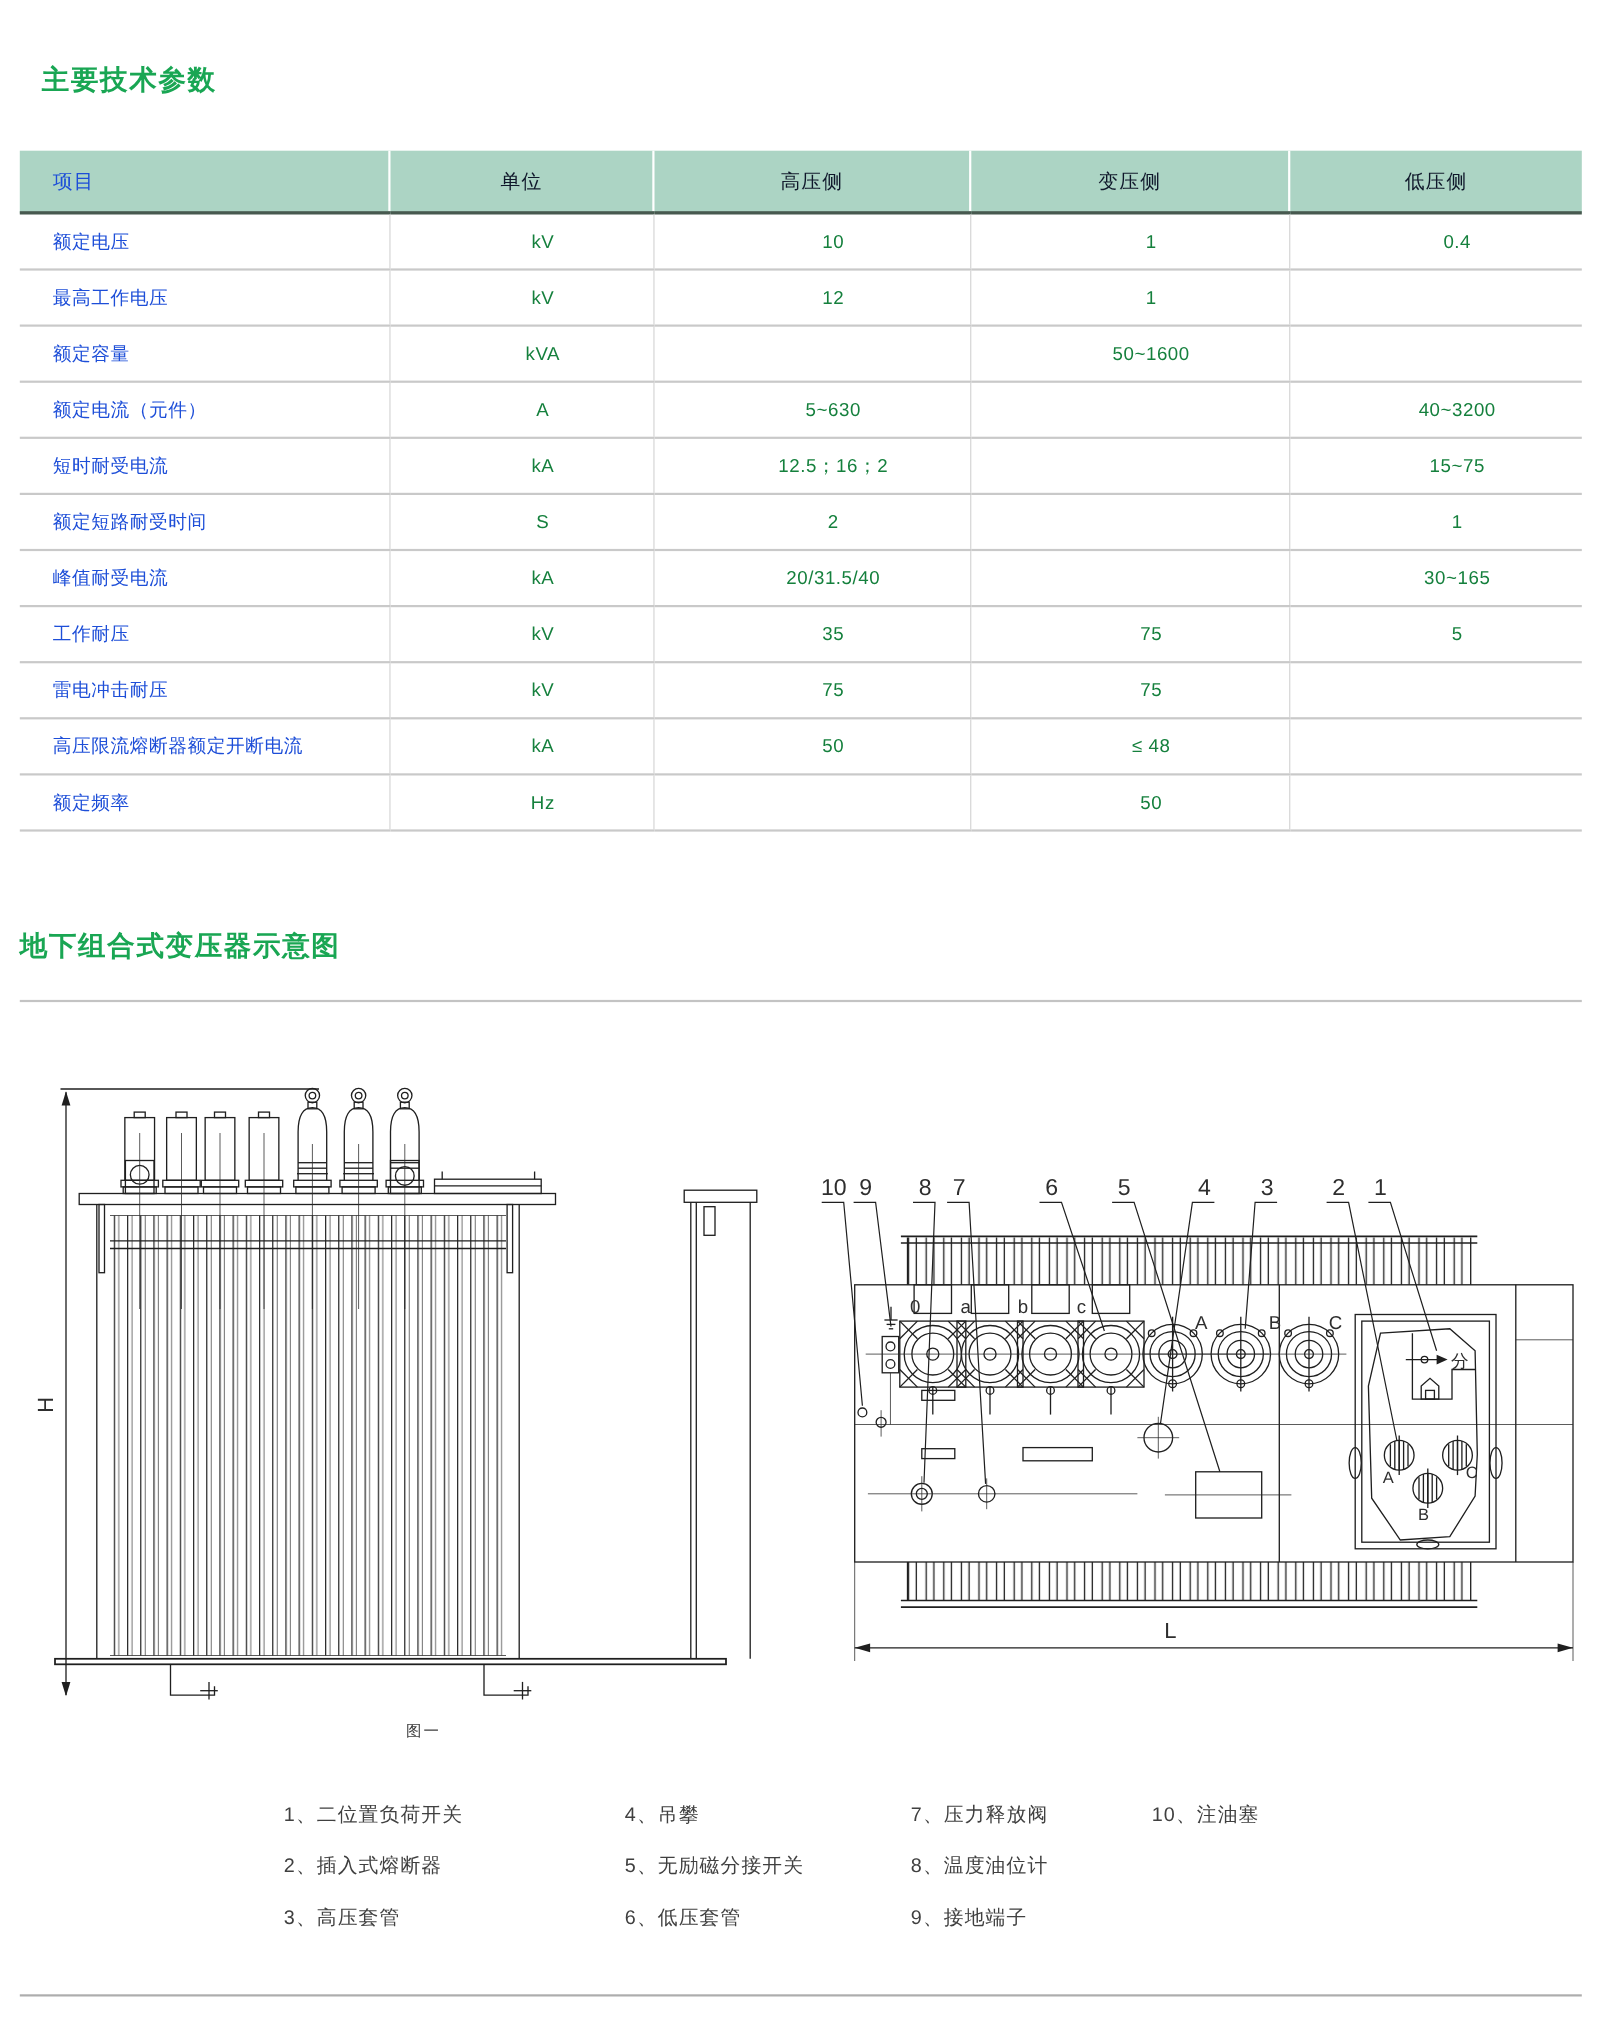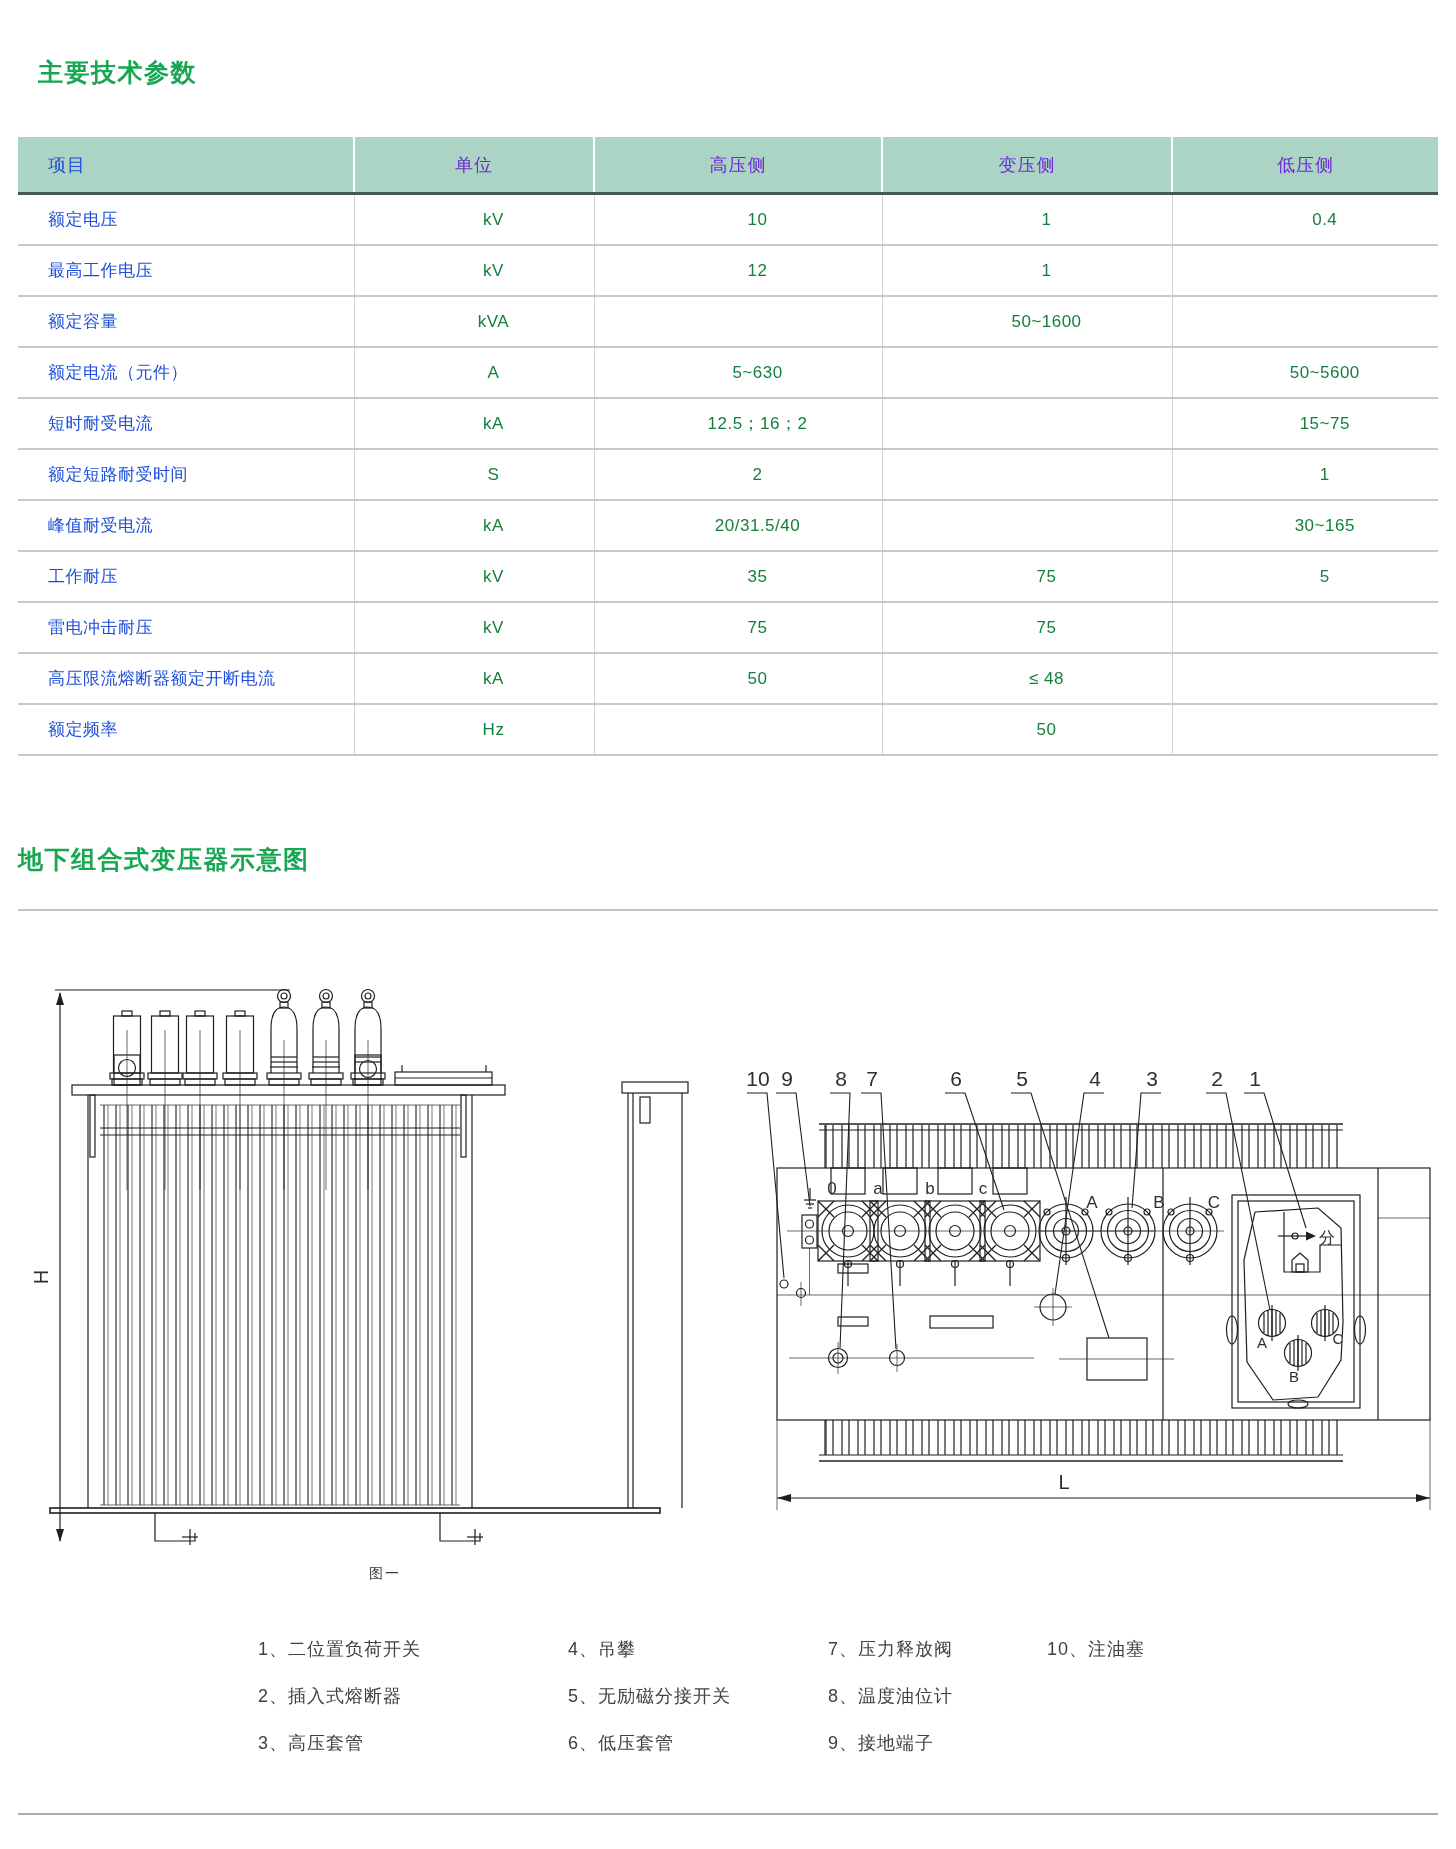--- a/index.html
+++ b/index.html
@@ -13,21 +13,21 @@
     letter-spacing:1.5px;color:#19a653;
   }
   #title1{top:56px;margin-left:20px;}
   #title2{top:843px;}
   
   #params-table{
     position:absolute;left:18px;top:137px;width:1420px;
     border-collapse:collapse;table-layout:fixed;
   }
   #params-table th{
-    height:53px;background:#acd4c4;color:#6d28d9;font-size:18px;
+    height:53px;background:#acd4c4;color:#0f172a;font-size:18px;
     font-weight:500;text-align:center;border-bottom:3px solid #47594f;
     letter-spacing:1px;
   }
   #params-table th+th{border-left:2px solid #ffffff;}
   #params-table td{
     height:47px;font-size:17px;color:#15803d;text-align:center;
     border-bottom:2px solid #c9c9c9;letter-spacing:.5px;padding-left:40px;
   }
   #params-table td+td{border-left:1px solid #d2d2d2;}
   #params-table .c0{text-align:left;padding-left:30px;color:#1d4ed8;}
@@ -102,21 +102,21 @@
         <td>kVA</td>
         <td></td>
         <td>50~1600</td>
         <td></td>
       </tr>
       <tr>
         <td class="c0">额定电流（元件）</td>
         <td>A</td>
         <td>5~630</td>
         <td></td>
-        <td>50~5600</td>
+        <td>40~3200</td>
       </tr>
       <tr>
         <td class="c0">短时耐受电流</td>
         <td>kA</td>
         <td>12.5；16；2</td>
         <td></td>
         <td>15~75</td>
       </tr>
       <tr>
         <td class="c0">额定短路耐受时间</td>

